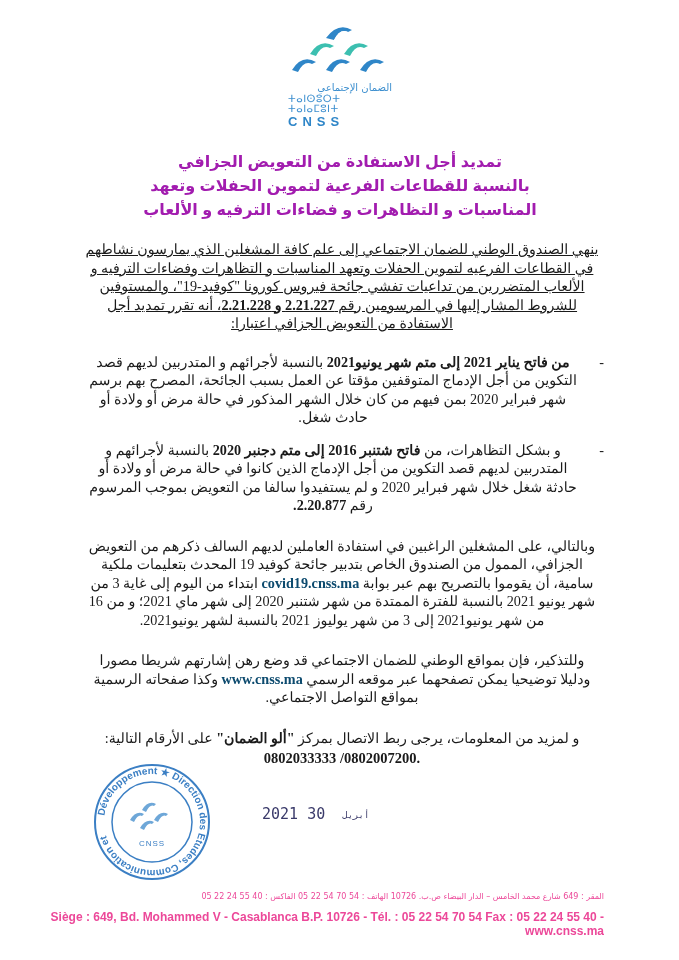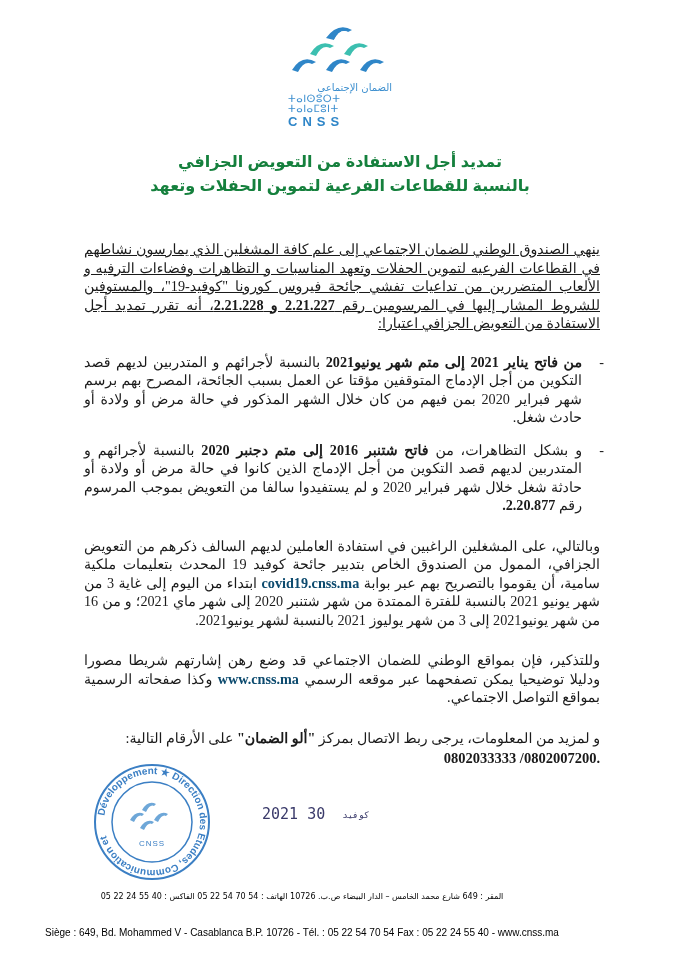--- a/index.html
+++ b/index.html
@@ -20,29 +20,29 @@
       font-family: "DejaVu Sans Mono", monospace;
     }
     .logo-cnss {
       font-size: 13px; font-weight: bold; color: #2f86c8; letter-spacing: 5px;
       line-height: 15px; font-family: "Liberation Sans", sans-serif;
     }
     .title {
       position: absolute; left: 120px; top: 150px; width: 440px;
       text-align: center; direction: rtl;
       font-family: "Liberation Sans", "DejaVu Sans", sans-serif;
-      font-weight: bold; font-size: 16px; line-height: 24px; color: #15803d;
+      font-weight: bold; font-size: 16px; line-height: 24px; color: #a21caf;
     }
     .content {
       position: absolute; left: 84px; top: 240px; width: 516px;
       direction: rtl; text-align: justify;
       font-family: "Liberation Serif", "DejaVu Serif", serif;
       font-size: 14.2px; line-height: 18.5px; color: #1a1a1a;
     }
-    .content p { margin: 0; }
+    .content p { margin: 0; text-align: center; }
     .para-intro { margin-bottom: 20px !important; text-decoration: underline; }
     .bullet {
       position: relative; padding-right: 18px; margin-bottom: 14px !important;
     }
     .bullet .dash {
       position: absolute; right: -4px; top: 0;
     }
     .para { margin-top: 22px !important; }
     b { font-weight: bold; }
     a.link { color: #0c4a6e; font-weight: bold; }
@@ -52,27 +52,27 @@
     .stamp {
       position: absolute; left: 92px; top: 762px; width: 120px; height: 120px;
     }
     .date-hand {
       position: absolute; left: 262px; top: 805px;
       font-family: "DejaVu Sans Mono", monospace; font-size: 15px;
       color: #3a3a6a; letter-spacing: 1px;
     }
     .date-hand .month { font-size: 9px; margin: 0 8px; vertical-align: middle; }
     .footer {
-      position: absolute; left: 0; top: 890px; width: 604px; text-align: center;
-      color: #000000;
+      position: absolute; left: 0; top: 890px; width: 604px; text-align: right;
+      color: #ec4899;
     }
     .footer-ar { font-size: 8px; direction: rtl; line-height: 14px; }
     .footer-fr {
-      font-size: 10px; line-height: 14px; margin-top: 22px;
-      font-family: "Liberation Sans", sans-serif; font-weight: normal;
+      font-size: 12px; line-height: 14px; margin-top: 6px;
+      font-family: "Liberation Sans", sans-serif; font-weight: bold;
     }
   </style>
 </head>
 <body>
 
 <div class="logo">
   <svg width="100" height="62" viewBox="0 0 100 62">
 
     <path d="M36 20 Q48 4 62 12 L58 14 Q50 10 44 22 Z" fill="#2f86c8"></path>
     <path d="M44 22 Q50 10 58 14 L50 26 Z" fill="#ffffff"></path>
@@ -85,20 +85,21 @@
     <path d="M70 52 Q80 36 94 44 L90 46 Q82 42 76 54 Z" fill="#2f86c8"></path>
   </svg>
   <div class="logo-ar">الضمان الإجتماعي</div>
   <div class="logo-tif">ⵜⴰⵏⵙⵓⵔⵜ ⵜⴰⵏⴰⵎⵓⵏⵜ</div>
   <div class="logo-cnss">CNSS</div>
 </div>
 
 <div class="title">
   <div>تمديد أجل الاستفادة من التعويض الجزافي</div>
   <div>بالنسبة للقطاعات الفرعية لتموين الحفلات وتعهد</div>
+  <div>المناسبات و التظاهرات و فضاءات الترفيه و الألعاب</div>
 </div>
 
 <div class="content">
   <p class="para-intro">
     <span>ينهي الصندوق الوطني للضمان الاجتماعي إلى علم كافة المشغلين الذي يمارسون نشاطهم في القطاعات الفرعيه لتموين الحفلات وتعهد المناسبات و التظاهرات وفضاءات الترفيه و الألعاب المتضررين من تداعيات تفشي جائحة فيروس كورونا "كوفيد-19"، والمستوفين للشروط المشار إليها في المرسومين رقم </span><b>2.21.227</b><b> و </b><b>2.21.228</b><span>، أنه تقرر تمديد أجل الاستفادة من التعويض الجزافي اعتبارا:</span>
   </p>
 
   <p class="bullet">
     <span class="dash">-</span>
     <b>من فاتح يناير 2021 إلى متم شهر يونيو2021</b><span> بالنسبة لأجرائهم و المتدربين لديهم قصد التكوين من أجل الإدماج المتوقفين مؤقتا عن العمل بسبب الجائحة، المصرح بهم برسم شهر فبراير 2020 بمن فيهم من كان خلال الشهر المذكور في حالة مرض أو ولادة أو حادث شغل.</span>
@@ -136,20 +137,20 @@
     <path d="M38 58 Q44 48 52 52 L50 54 Q46 52 42 60 Z" fill="#6ea7d8"></path>
     <path d="M50 48 Q56 38 64 42 L62 44 Q58 42 54 50 Z" fill="#6ea7d8"></path>
     <path d="M62 58 Q68 48 76 52 L74 54 Q70 52 66 60 Z" fill="#6ea7d8"></path>
     <path d="M48 66 Q54 56 62 60 L60 62 Q56 60 52 68 Z" fill="#6ea7d8"></path>
     <text x="60" y="84" text-anchor="middle" font-size="8" fill="#3b7fc4" font-family="Liberation Sans, sans-serif" letter-spacing="1">CNSS</text>
   </svg>
 </div>
 
 <div class="date-hand">
   <span>2021</span>
-  <span class="month">كوفيد</span>
+  <span class="month">أبريل</span>
   <span>30</span>
 </div>
 
 <div class="footer">
   <div class="footer-ar">المقر : 649 شارع محمد الخامس – الدار البيضاء ص.ب. 10726 الهاتف : 54 70 54 22 05 الفاكس : 40 55 24 22 05</div>
   <div class="footer-fr">Siège : 649, Bd. Mohammed V - Casablanca B.P. 10726 - Tél. : 05 22 54 70 54 Fax : 05 22 24 55 40 - www.cnss.ma</div>
 </div>
 
 </body></html>

